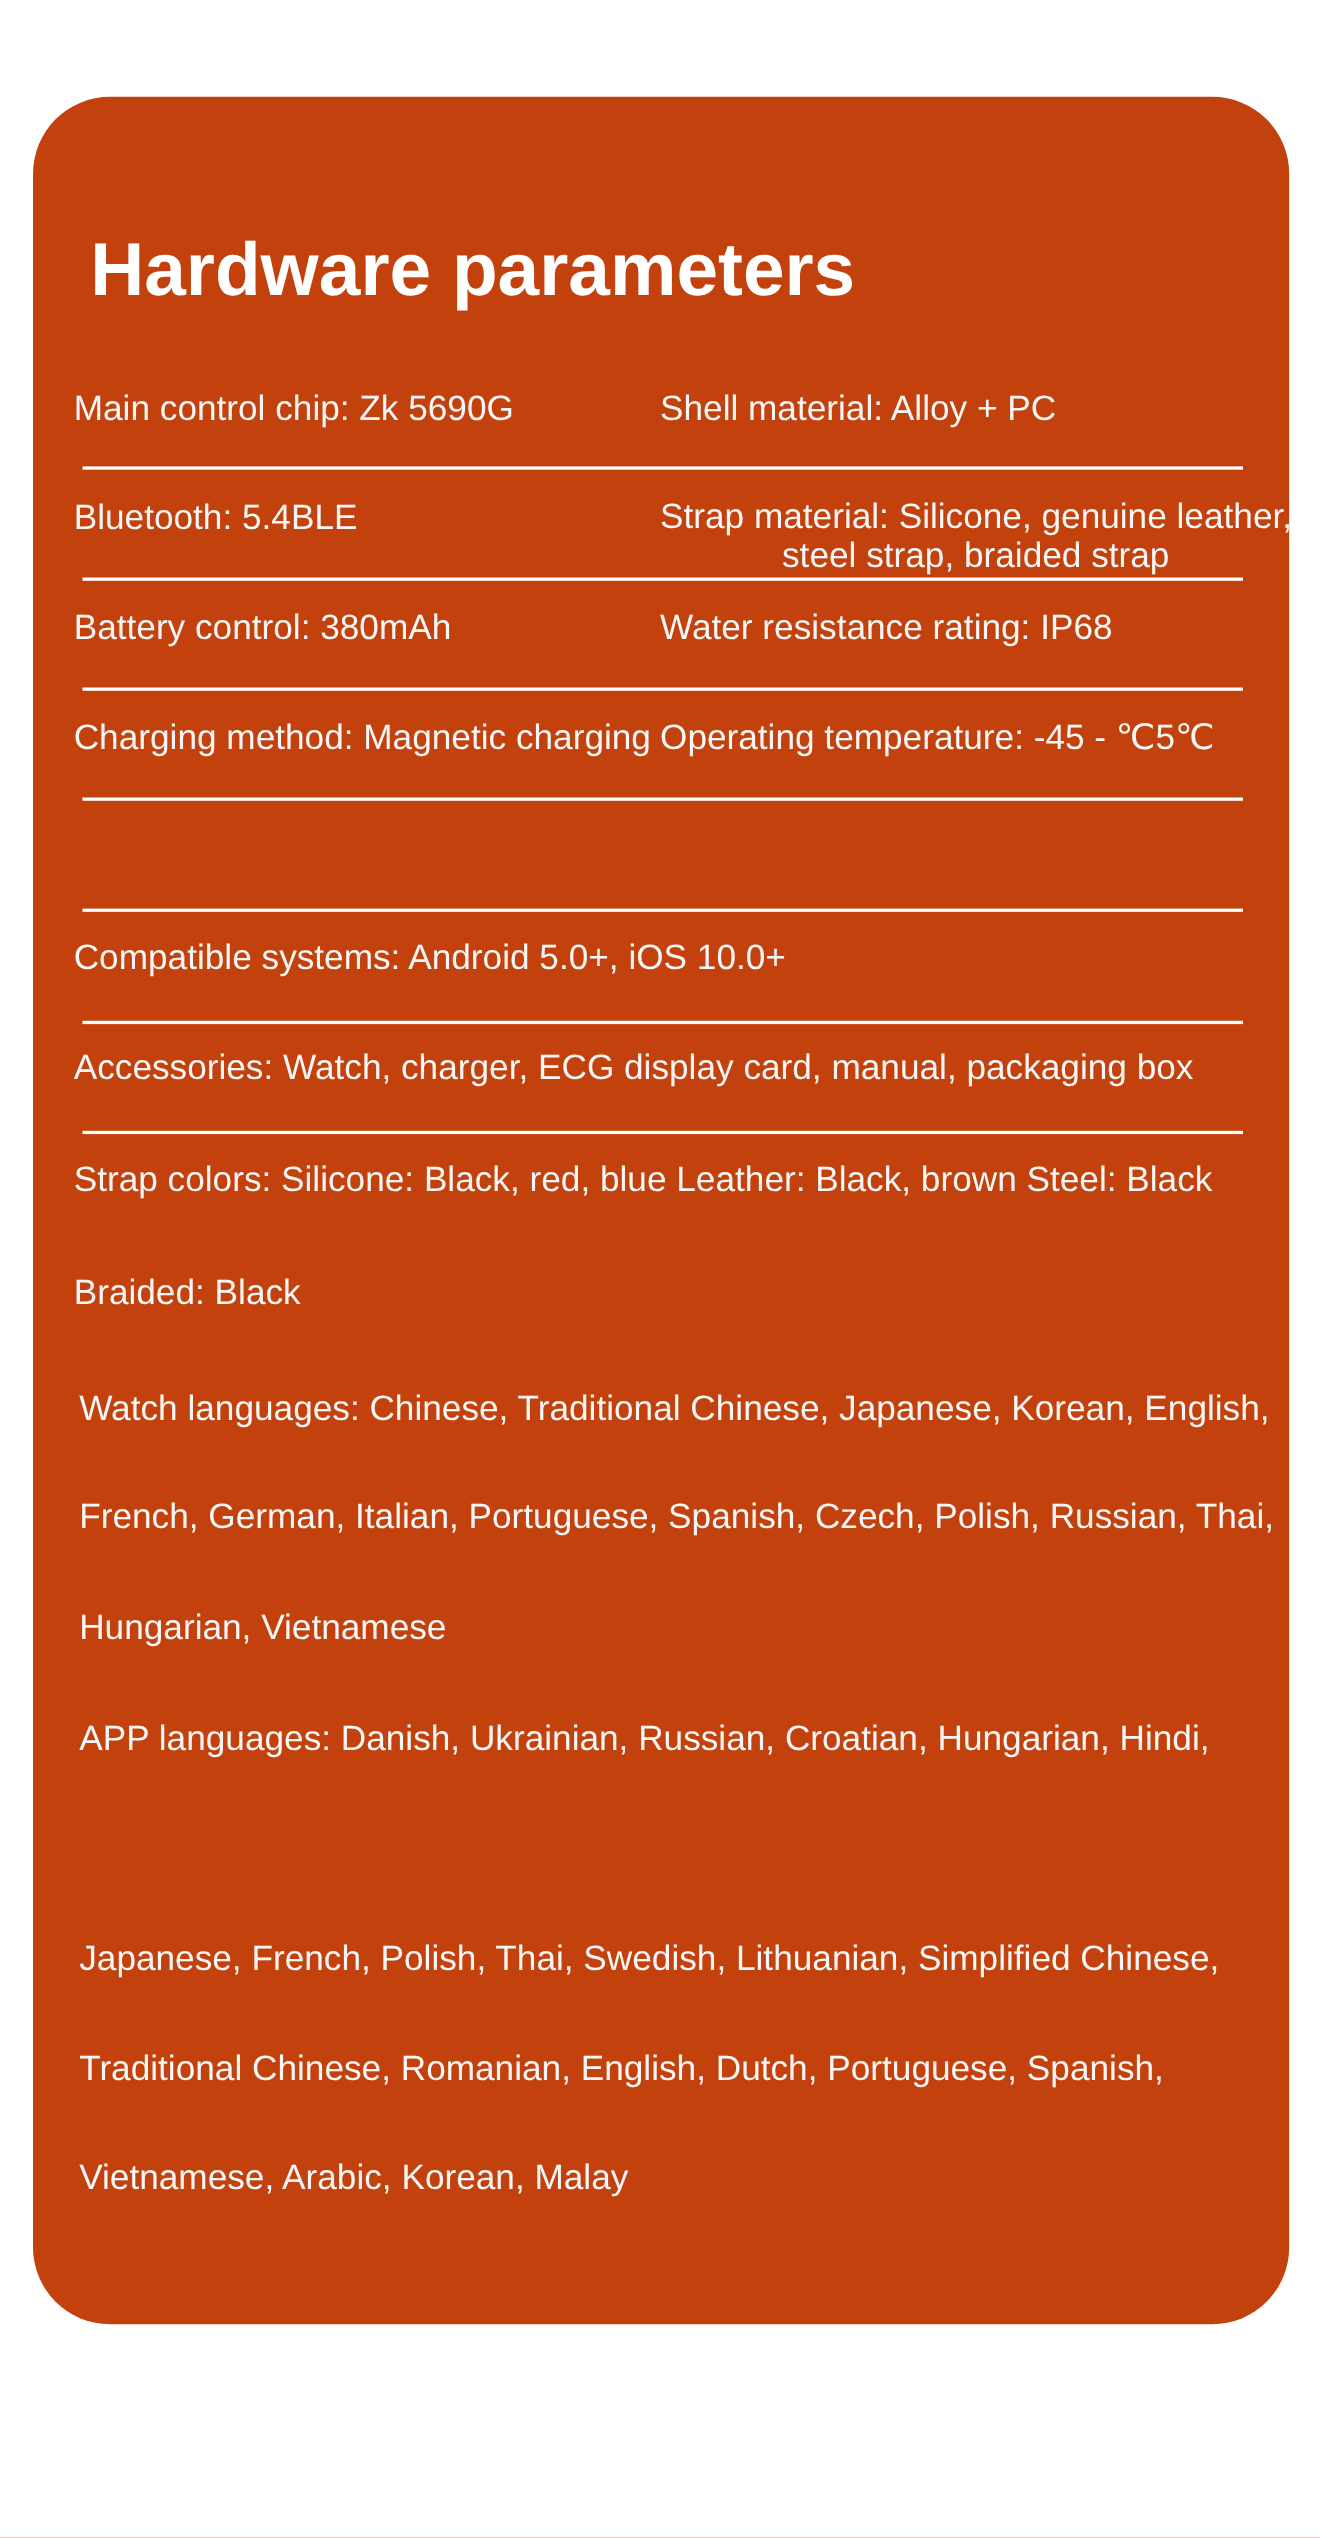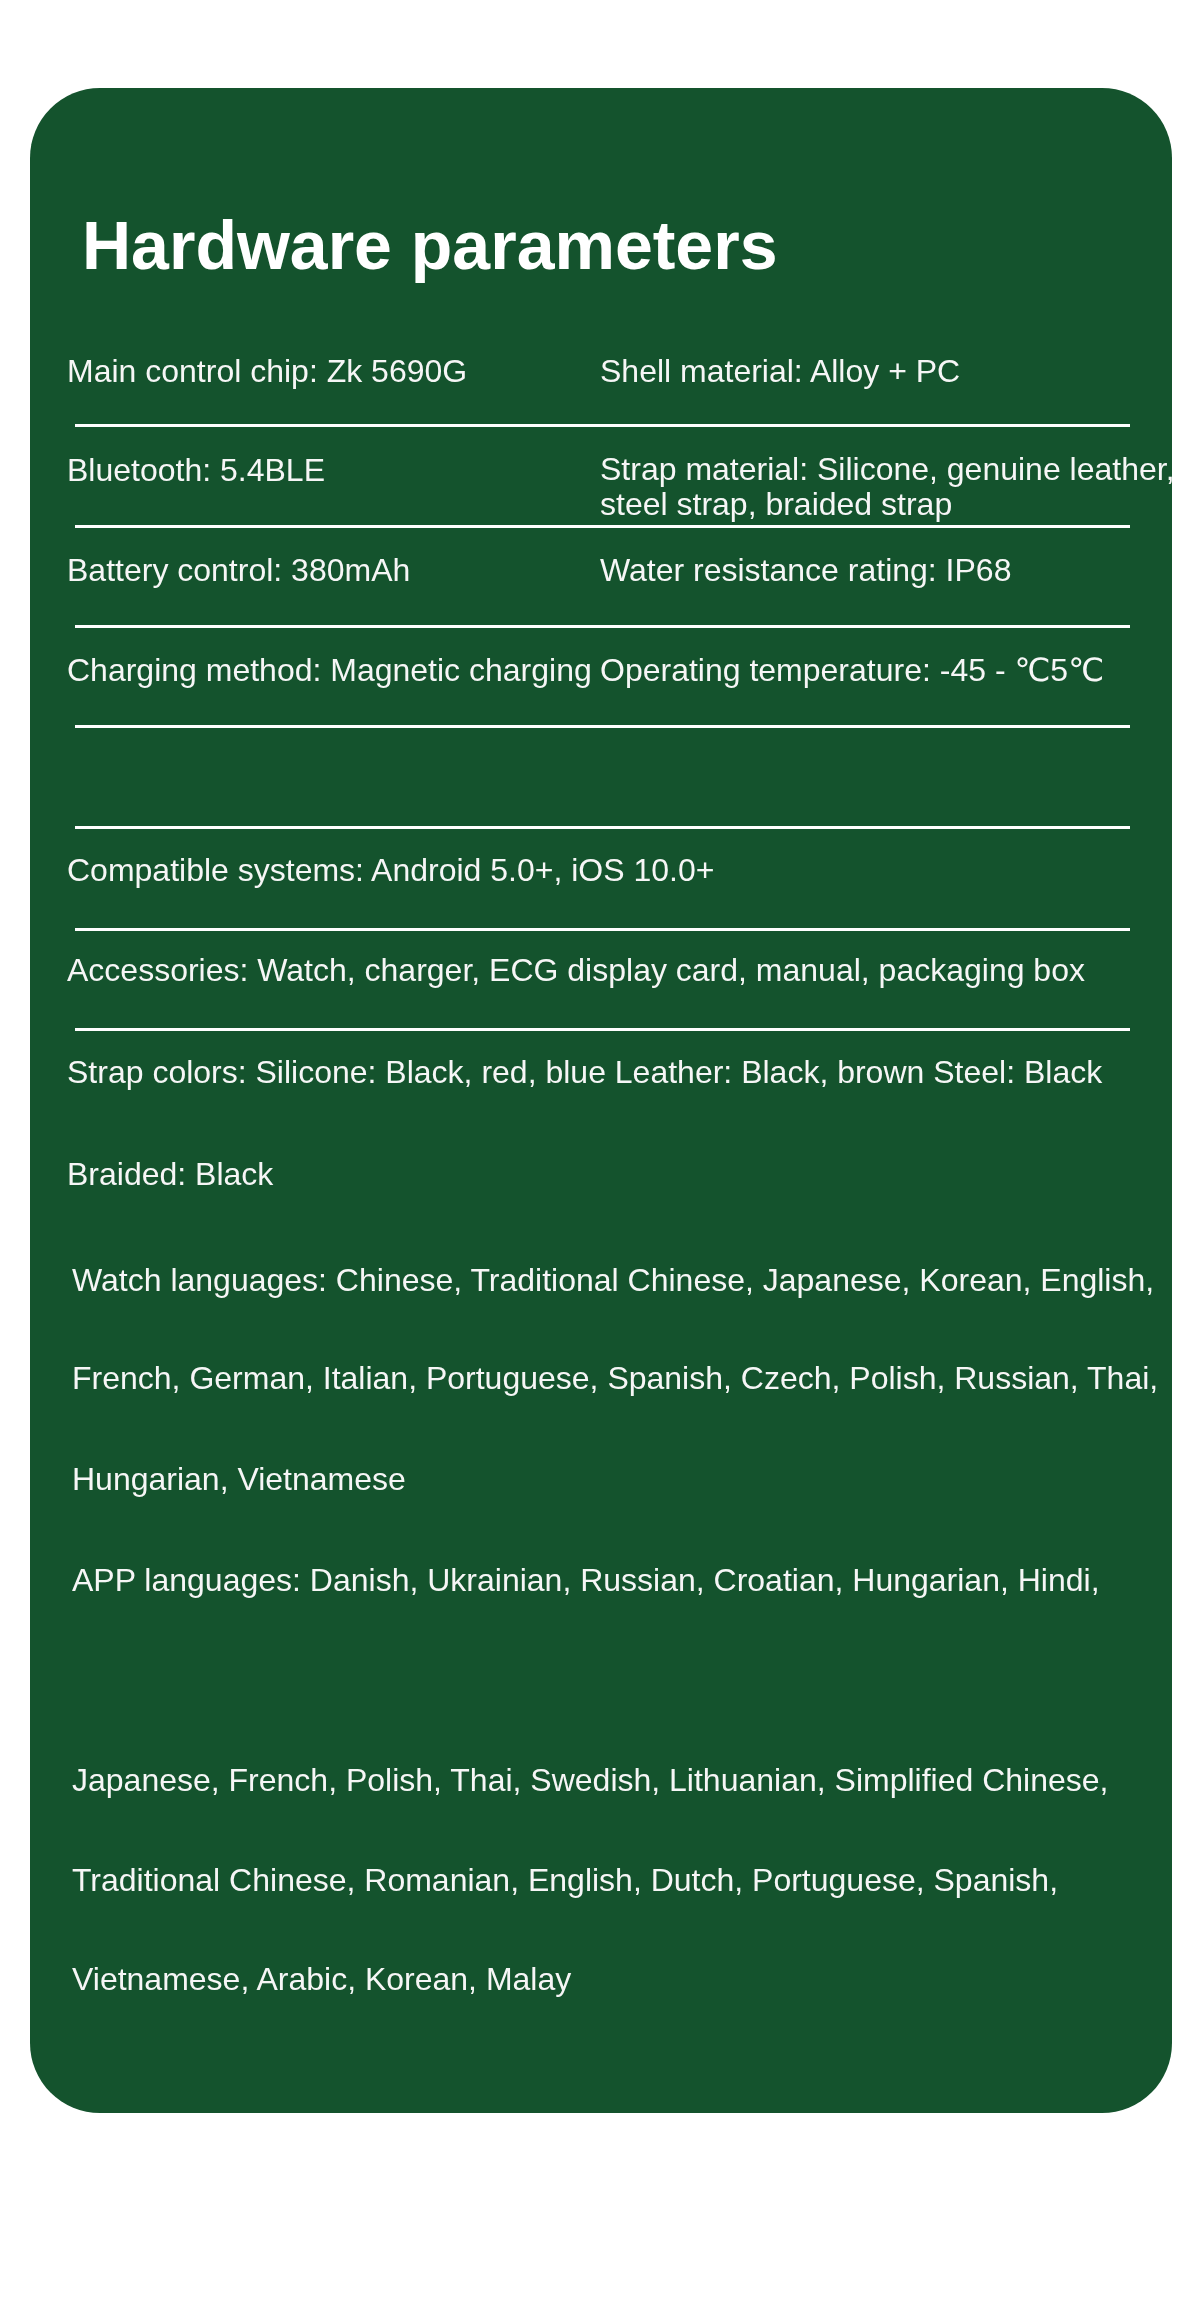--- a/index.html
+++ b/index.html
@@ -12,21 +12,21 @@
     position: relative;
     background: #ffffff;
     font-family: "Liberation Sans", "DejaVu Sans", sans-serif;
   }
   .card {
     position: absolute;
     left: 30px;
     top: 88px;
     width: 1142px;
     height: 2025px;
-    background: #14532d;
+    background: #c2410c;
     border-radius: 70px;
     overflow: hidden;
   }
   .card-title {
     position: absolute;
     left: 52px;
     top: 118px;
     font-size: 68px;
     line-height: 78px;
     font-weight: bold;
@@ -39,21 +39,21 @@
     font-size: 32px;
     line-height: 36px;
     color: #f6f6f6;
     white-space: nowrap;
   }
   .cell-left  { left: 37px; }
   .cell-right { left: 570px; width: 574px; }
   .full-row   { left: 37px; }
   .lang-line  { left: 42px; }
   .two-line .l1 { line-height: 35px; white-space: nowrap; }
-  .two-line .l2 { line-height: 35px; white-space: nowrap; text-align: left; }
+  .two-line .l2 { line-height: 35px; white-space: nowrap; text-align: center; }
   .divider {
     position: absolute;
     left: 45px;
     width: 1055px;
     height: 3px;
     background: #ffffff;
   }
 </style>
 </head>
 <body>

